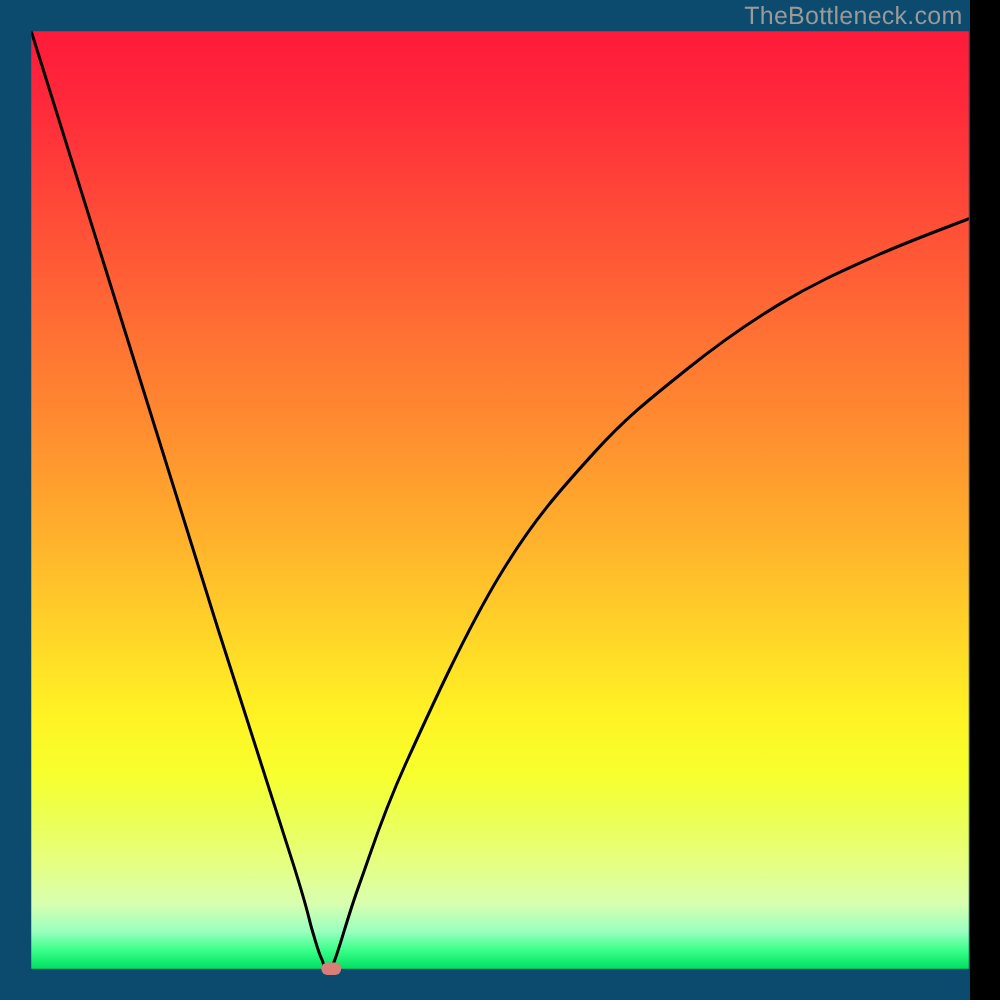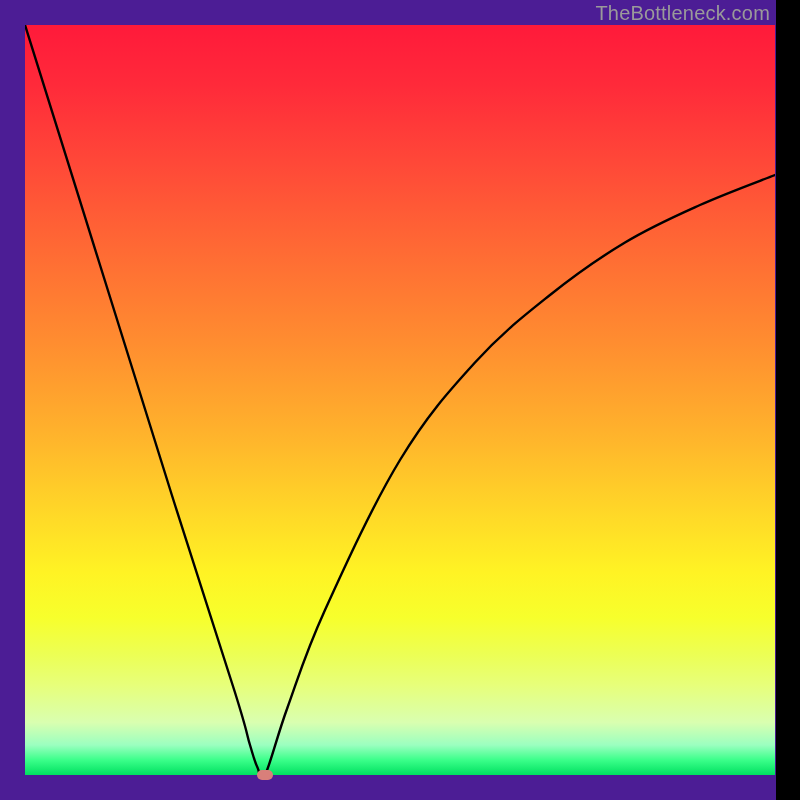--- a/index.html
+++ b/index.html
@@ -8,21 +8,21 @@
     width: 800px;
     height: 800px;
     overflow: hidden;
     background: #000;
     font-family: Arial, Helvetica, sans-serif;
   }
   .frame {
     position: relative;
     width: 776px;
     height: 800px;
-    background: #4c1d95;
+    background: #0c4a6e;
   }
   .plot-area {
     position: absolute;
     left: 25px;
     top: 25px;
     width: 750px;
     height: 750px;
     background: linear-gradient(to bottom,
       #ff1a3a 0%,
       #ff2a3a 8%,

